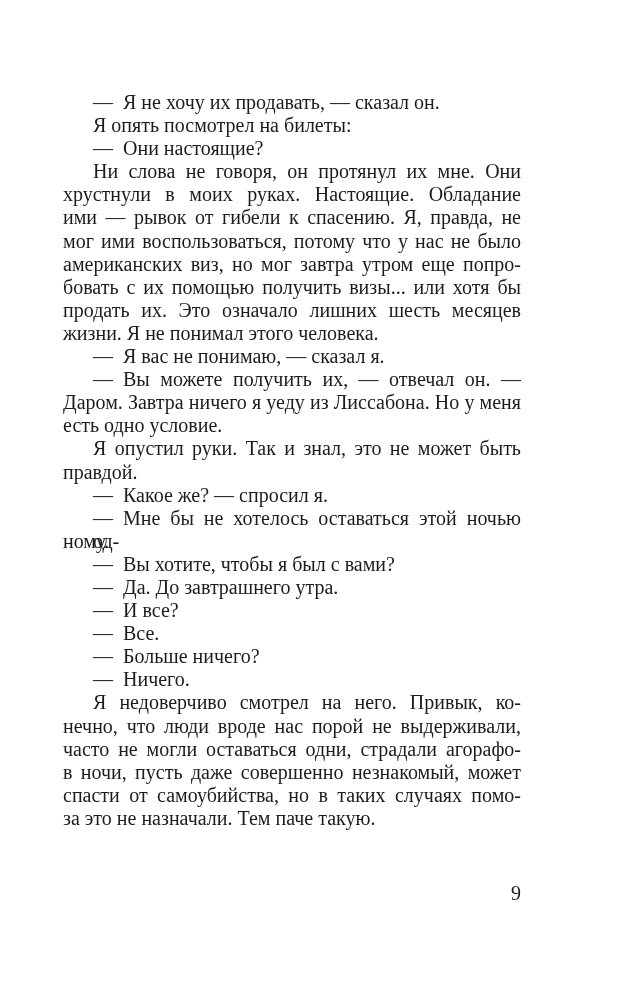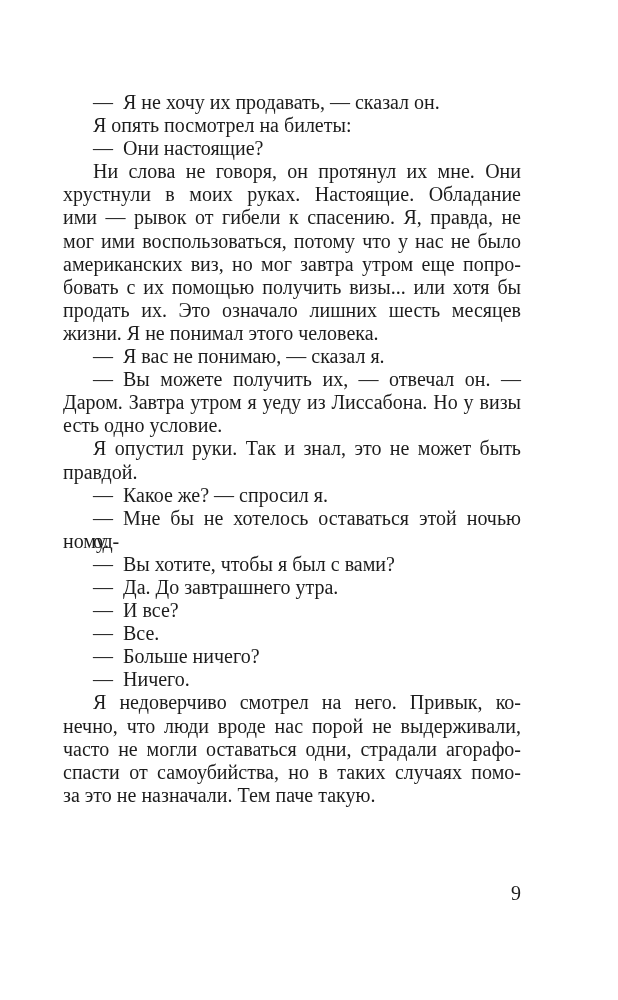--- a/index.html
+++ b/index.html
@@ -57,33 +57,34 @@
       <div class="line indent justify">Ни слова не говоря, он протянул их мне. Они</div>
       <div class="line justify">хрустнули в моих руках. Настоящие. Обладание</div>
       <div class="line justify">ими — рывок от гибели к спасению. Я, правда, не</div>
       <div class="line justify">мог ими воспользоваться, потому что у нас не было</div>
       <div class="line justify">американских виз, но мог завтра утром еще попро-</div>
       <div class="line justify">бовать с их помощью получить визы... или хотя бы</div>
       <div class="line justify">продать их. Это означало лишних шесть месяцев</div>
       <div class="line">жизни. Я не понимал этого человека.</div>
       <div class="line indent">— Я вас не понимаю, — сказал я.</div>
       <div class="line indent justify">— Вы можете получить их, — отвечал он. —</div>
-      <div class="line justify">Даром. Завтра утром я уеду из Лиссабона. Но у визы</div>
+      <div class="line justify">Даром. Завтра ничего я уеду из Лиссабона. Но у меня</div>
       <div class="line">есть одно условие.</div>
       <div class="line indent justify">Я опустил руки. Так и знал, это не может быть</div>
       <div class="line">правдой.</div>
       <div class="line indent">— Какое же? — спросил я.</div>
       <div class="line indent justify">— Мне бы не хотелось оставаться этой ночью од-</div>
       <div class="line">ному.</div>
       <div class="line indent">— Вы хотите, чтобы я был с вами?</div>
       <div class="line indent">— Да. До завтрашнего утра.</div>
       <div class="line indent">— И все?</div>
       <div class="line indent">— Все.</div>
       <div class="line indent">— Больше ничего?</div>
       <div class="line indent">— Ничего.</div>
       <div class="line indent justify">Я недоверчиво смотрел на него. Привык, ко-</div>
       <div class="line justify">нечно, что люди вроде нас порой не выдерживали,</div>
       <div class="line justify">часто не могли оставаться одни, страдали агорафо-</div>
+      <div class="line justify">в ночи, пусть даже совершенно незнакомый, может</div>
       <div class="line justify">спасти от самоубийства, но в таких случаях помо-</div>
       <div class="line">за это не назначали. Тем паче такую.</div>
     </div>
   <div class="page-number">9</div>
 </div>
 
 </body></html>

